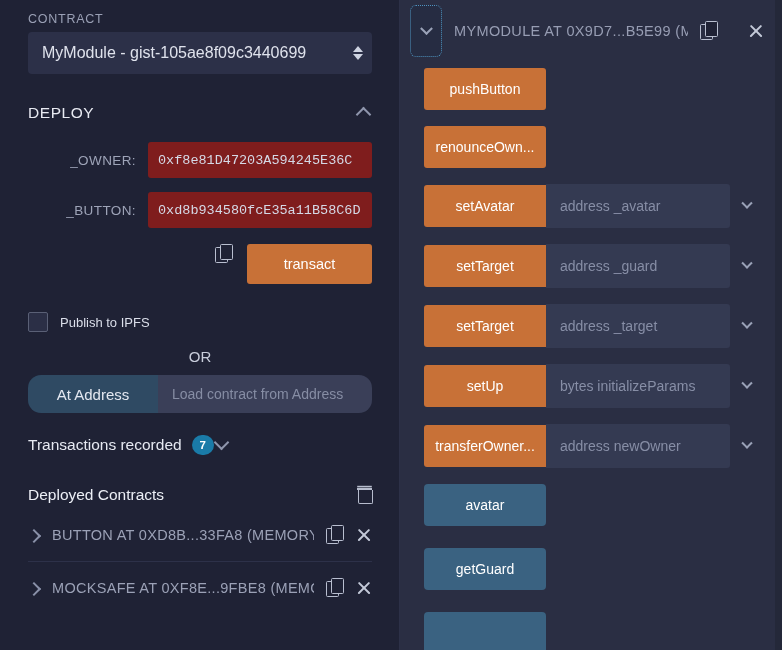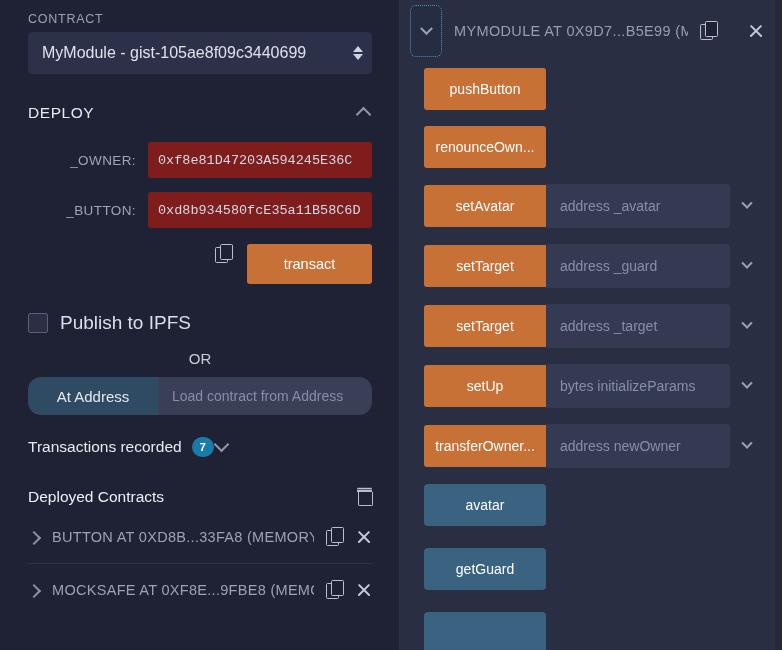--- a/index.html
+++ b/index.html
@@ -189,21 +189,21 @@
   .checkbox {
     width: 20px; height: 20px;
     border: 1.6px solid #5a6076;
     border-radius: 2px;
     background: #2b2f46;
     flex: none;
     cursor: pointer;
   }
   .ipfs-label {
     color: #dbdfea;
-    font-size: 19px;
+    font-size: 13px;
   }
 
   .or-text {
     text-align: center;
     color: #c8cddb;
     font-size: 15px;
     margin: 16px 0 10px 0;
   }
 
   .ataddr-row {

